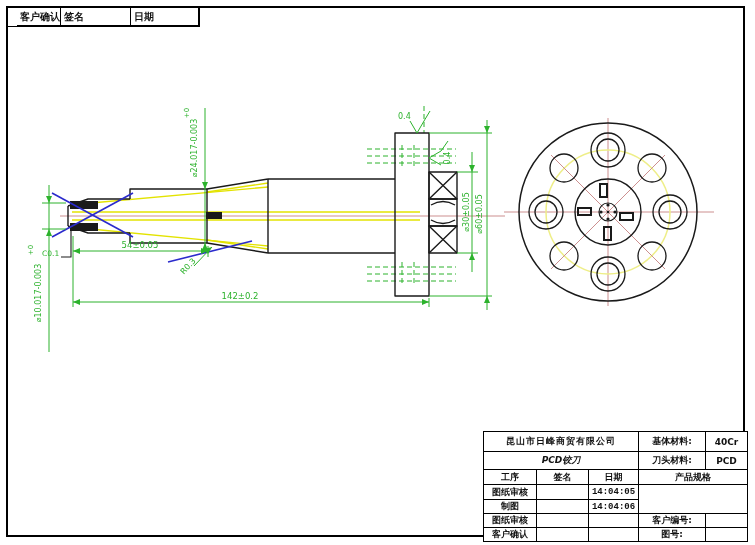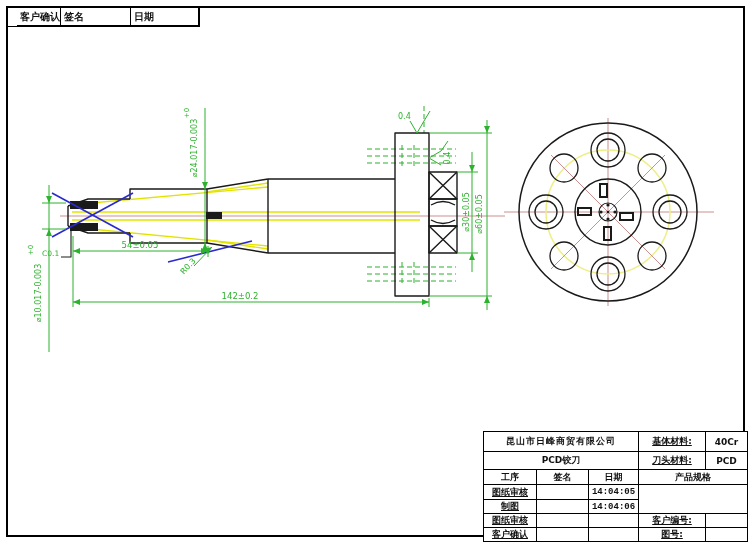--- a/index.html
+++ b/index.html
@@ -11,22 +11,22 @@
   .confirm-bar .cell{border-right:1px solid #000;border-bottom:1px solid #000;height:18px;line-height:18px;
        font-size:10px;font-weight:bold;padding:0 3px;box-sizing:border-box;white-space:nowrap;}
   .c1{width:44px;margin-left:9px;} .c2{width:70px;} .c3{width:68px;}
   
   svg.drawing{position:absolute;left:0;top:0;}
   
   table.tblock{position:absolute;left:483px;top:431px;border-collapse:collapse;table-layout:fixed;background:#fff;}
   table.tblock td{border:1px solid #000;padding:0 2px;font-size:9px;font-weight:bold;
        overflow:hidden;white-space:nowrap;text-align:center;vertical-align:middle;box-sizing:border-box;}
   td.company{font-size:13px;letter-spacing:1px;font-family:Liberation Mono, monospace;}
-  td.product{font-size:12px;}
-  td.lab{text-align:left;text-decoration:underline;}
+  td.product{font-size:12px;font-style:italic;}
+  td.lab{text-align:left;}
   td.time{font-family:Liberation Mono, monospace;font-weight:normal;font-size:9.5px;}
   text{font-family:"DejaVu Sans","Liberation Sans",sans-serif;}
 </style>
 </head>
 <body>
 
 <div class="frame"></div>
 
 <div class="confirm-bar">
   <div class="cell c1">客户确认</div>

